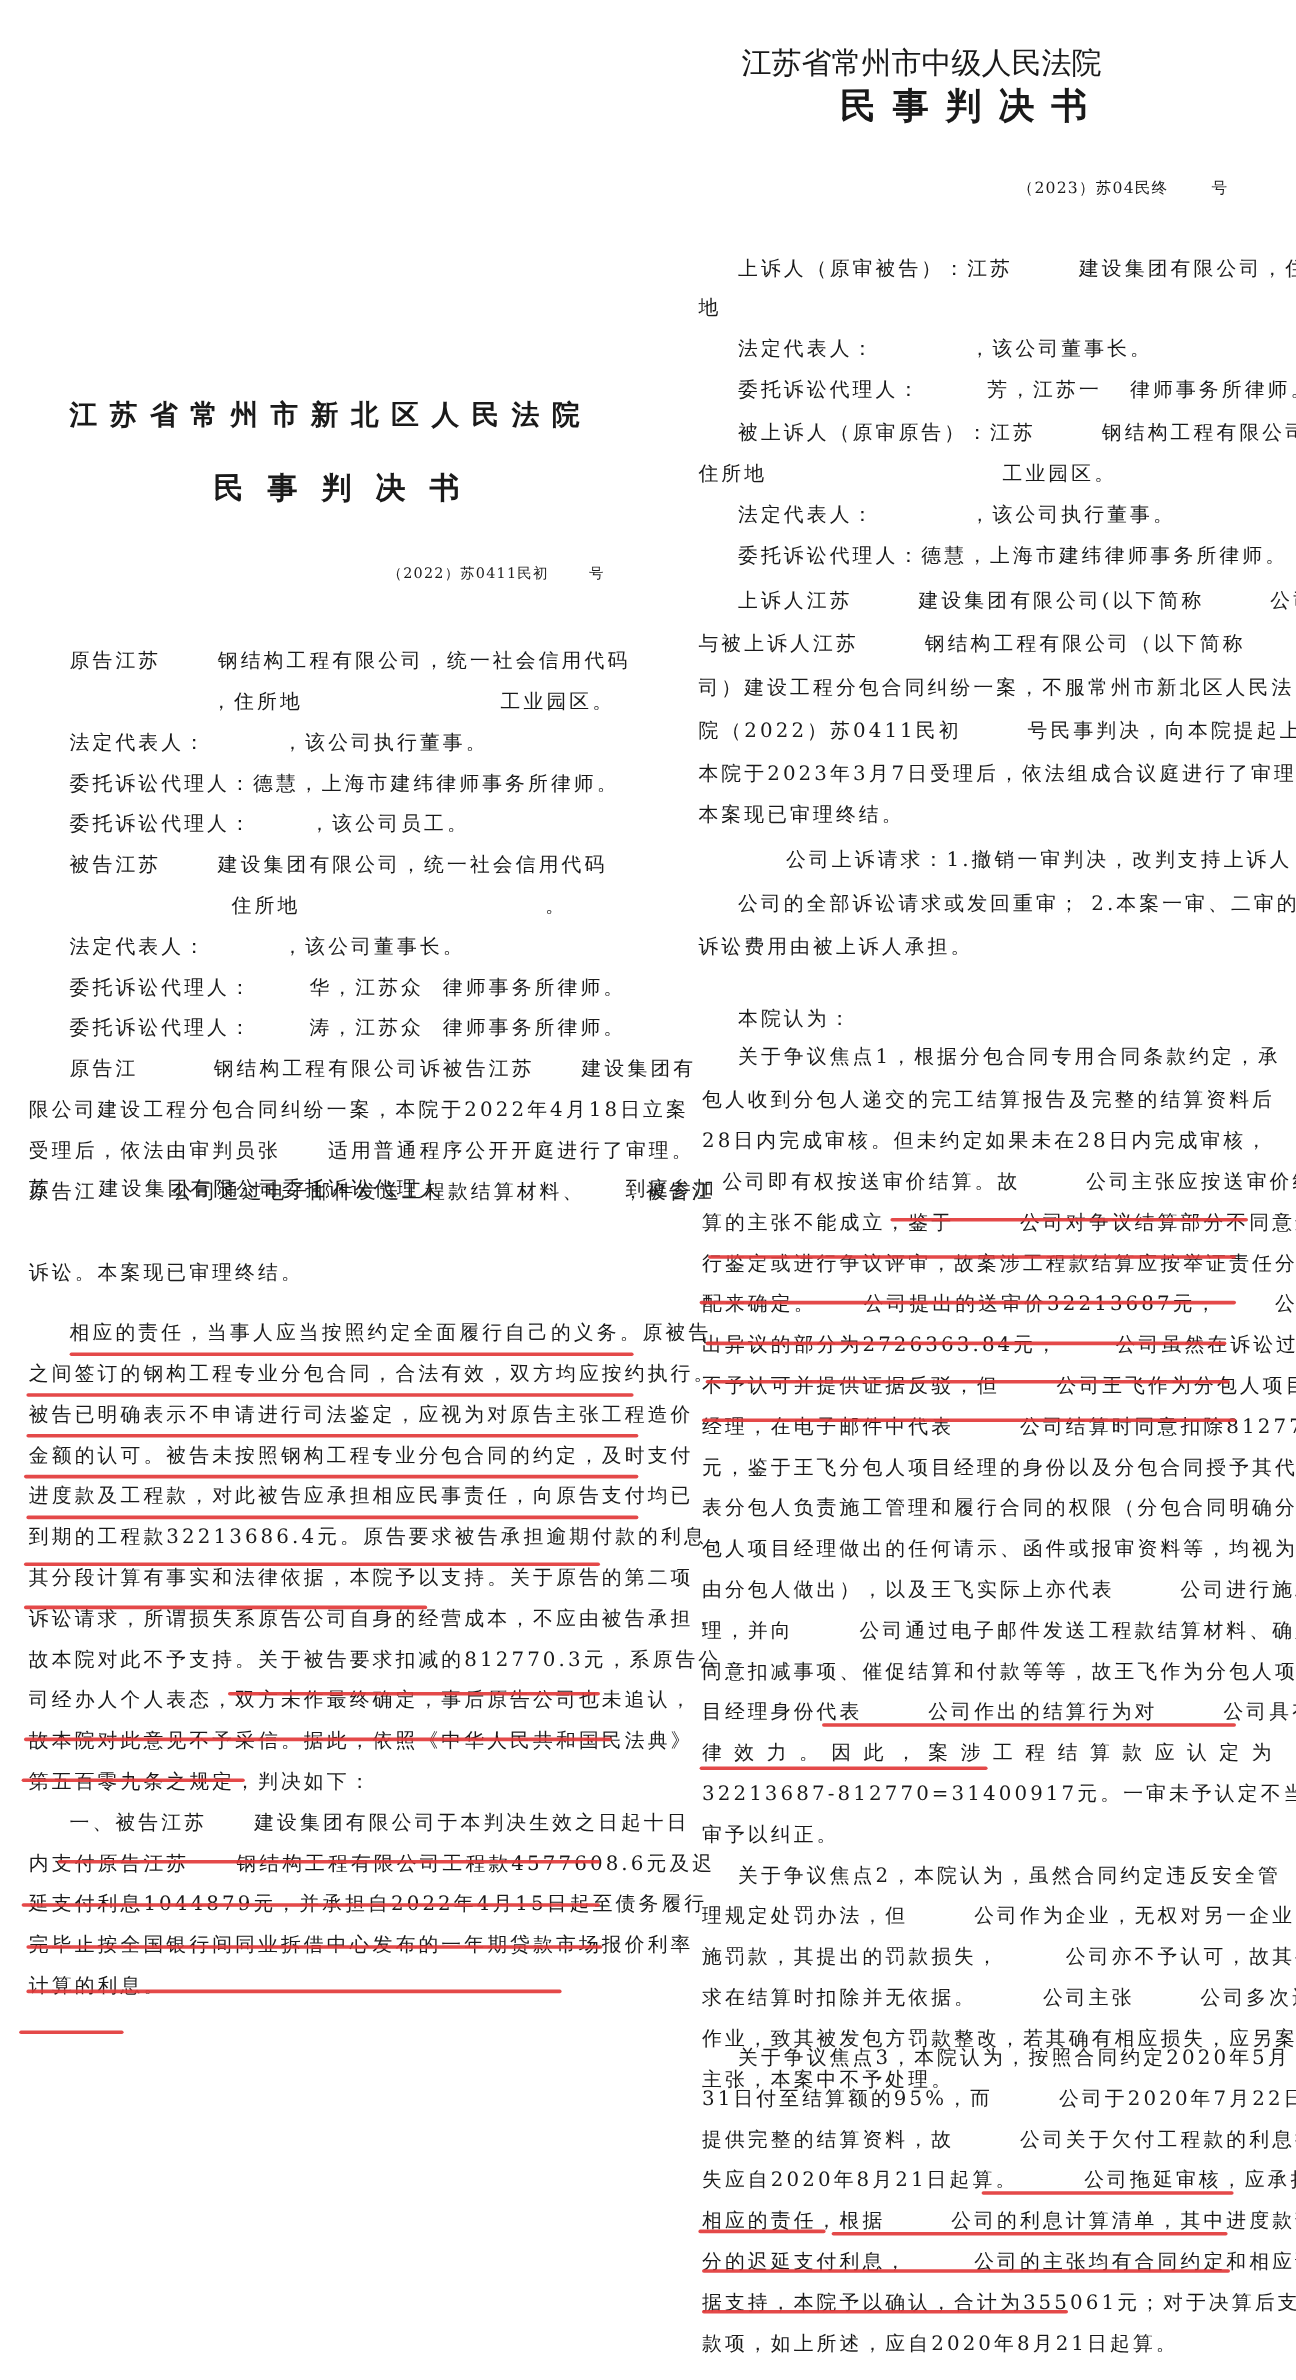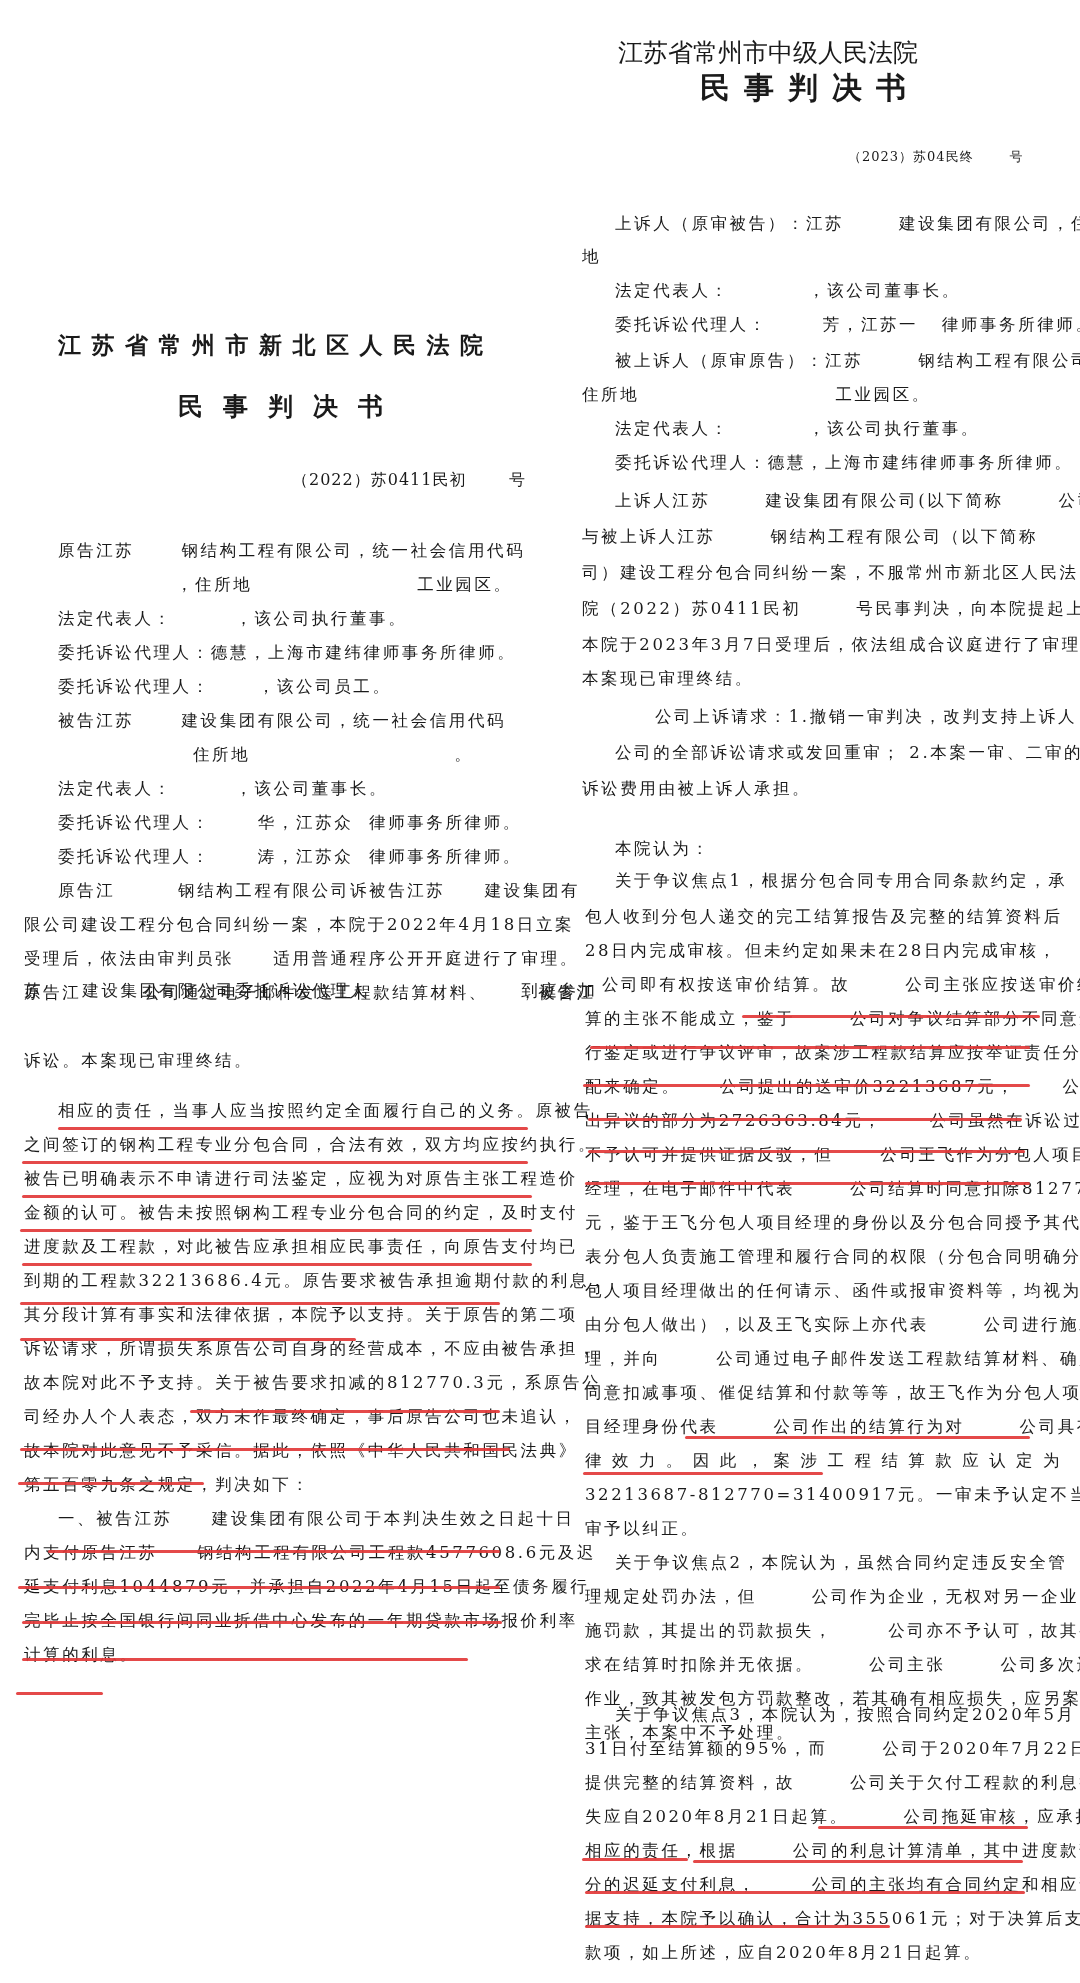--- a/index.html
+++ b/index.html
@@ -28,22 +28,22 @@
       position: absolute; top: 330px; left: 58px;
       font-size: 23px; font-weight: 700; letter-spacing: 10.5px; white-space: nowrap;
       font-family: "DejaVu Sans", "Liberation Sans", sans-serif;
     }
     .doc-title-l {
       position: absolute; top: 390px; left: 178px;
       font-size: 25px; font-weight: 700; letter-spacing: 20px; white-space: nowrap;
       font-family: "DejaVu Sans", "Liberation Sans", sans-serif;
     }
     .case-no-l {
-      position: absolute; top: 470px; left: 292px;
-      font-size: 16px; white-space: pre; letter-spacing: 1px;
+      position: absolute; top: 470px; left: 323px;
+      font-size: 12px; white-space: pre; letter-spacing: 1px;
     }
 
     .line {
       position: absolute; font-size: 16.5px; white-space: pre; letter-spacing: 2.6px;
       line-height: 22px;
     }
     .ul { position: absolute; height: 3px; background: #e23a3a; border-radius: 2px; opacity: 0.92; }
   </style>
 </head>
 <body>

